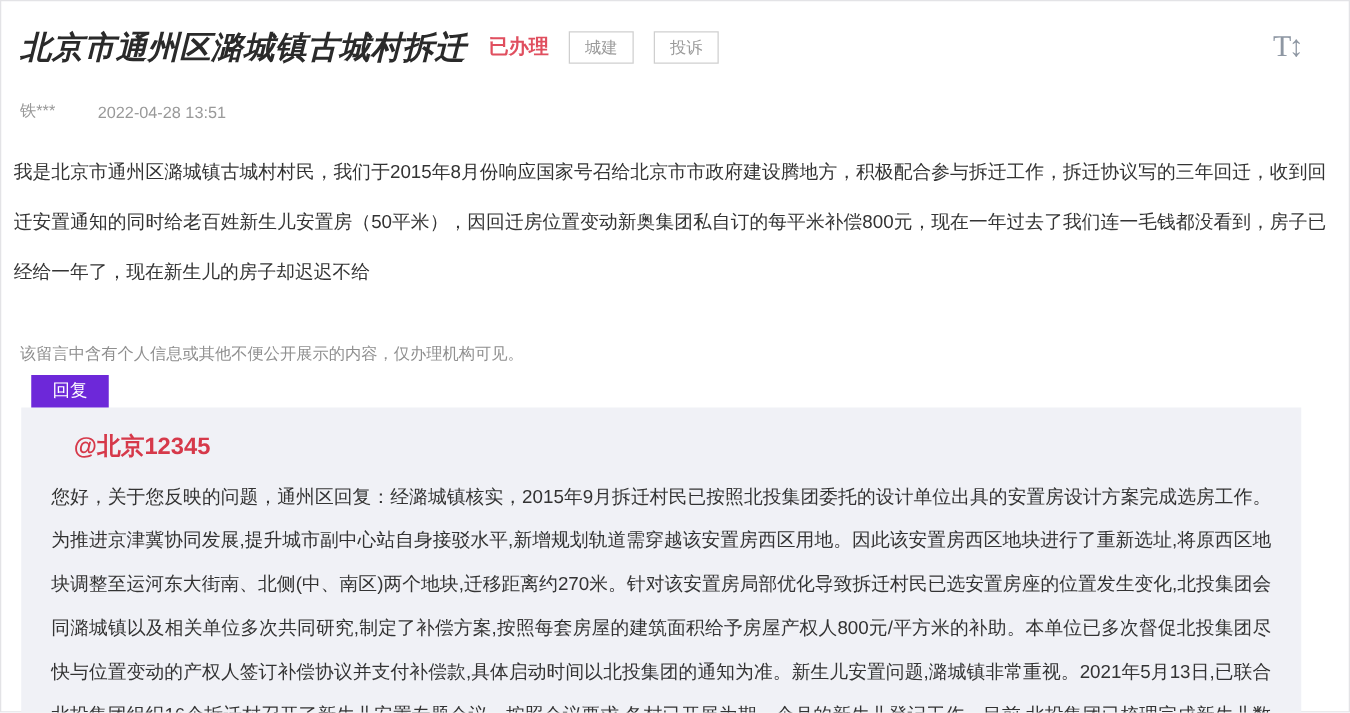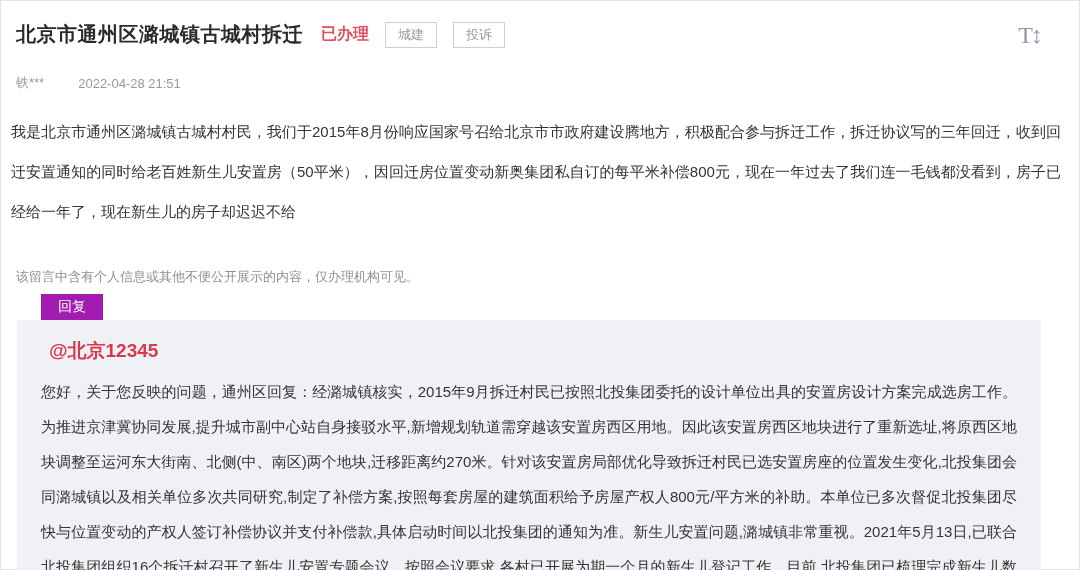--- a/index.html
+++ b/index.html
@@ -19,24 +19,25 @@
     padding: 16px 0 0 0;
   }
 
   
   .header {
     display: flex;
     align-items: center;
     padding: 4px 16px 0 15px;
   }
   .title {
-    font-size: 20px;
+    font-size: 25px;
     font-weight: bold;
     color: #2a2a2a;
     letter-spacing: 0.5px;
+    font-style: italic;
   }
   .status {
     font-size: 16px;
     font-weight: bold;
     color: #e04f5f;
     margin-left: 18px;
     white-space: nowrap;
   }
   .tag {
     font-size: 13px;
@@ -84,43 +85,43 @@
   .privacy-notice {
     padding: 0 15px;
     margin-top: 36px;
     font-size: 13px;
     color: #8f8f8f;
   }
 
   
   .reply-tab {
     display: inline-block;
-    margin: 8px 0 0 40px;
-    background: #a21caf;
+    margin: 8px 0 0 24px;
+    background: #6d28d9;
     color: #fff;
     font-size: 14px;
     padding: 4px 17px;
     border: none;
     cursor: pointer;
     font-family: inherit;
     text-align: right;
   }
 
   
   .reply-panel {
     margin: 0 38px 0 16px;
     background: #f0f1f6;
     padding: 16px 20px 12px 18px;
     min-height: 300px;
   }
   .reply-handle {
     font-size: 19px;
     font-weight: bold;
     color: #d6394a;
-    margin: 2px 0 10px 14px;
+    margin: 2px 0 10px 24px;
   }
   .reply-body {
     font-size: 15px;
     line-height: 35px;
     color: #333;
     text-align: justify;
     padding: 0 4px 0 6px;
   }
 </style>
 </head>
@@ -131,21 +132,21 @@
   <div class="header">
     <h1 class="title">北京市通州区潞城镇古城村拆迁</h1>
     <span class="status">已办理</span>
     <span class="tag">城建</span>
     <span class="tag">投诉</span>
     <span class="font-size-ctrl">T↕</span>
   </div>
 
   <div class="meta">
     <span class="author">铁***</span>
-    <span class="post-time">2022-04-28 21:51</span>
+    <span class="post-time">2022-04-28 13:51</span>
   </div>
 
   <div class="post-body">我是北京市通州区潞城镇古城村村民，我们于2015年8月份响应国家号召给北京市市政府建设腾地方，积极配合参与拆迁工作，拆迁协议写的三年回迁，收到回迁安置通知的同时给老百姓新生儿安置房（50平米），因回迁房位置变动新奥集团私自订的每平米补偿800元，现在一年过去了我们连一毛钱都没看到，房子已经给一年了，现在新生儿的房子却迟迟不给</div>
 
   <div class="privacy-notice">该留言中含有个人信息或其他不便公开展示的内容，仅办理机构可见。</div>
 
   <button class="reply-tab">回复</button>
 
   <div class="reply-panel">
     <div class="reply-handle">@北京12345</div>

